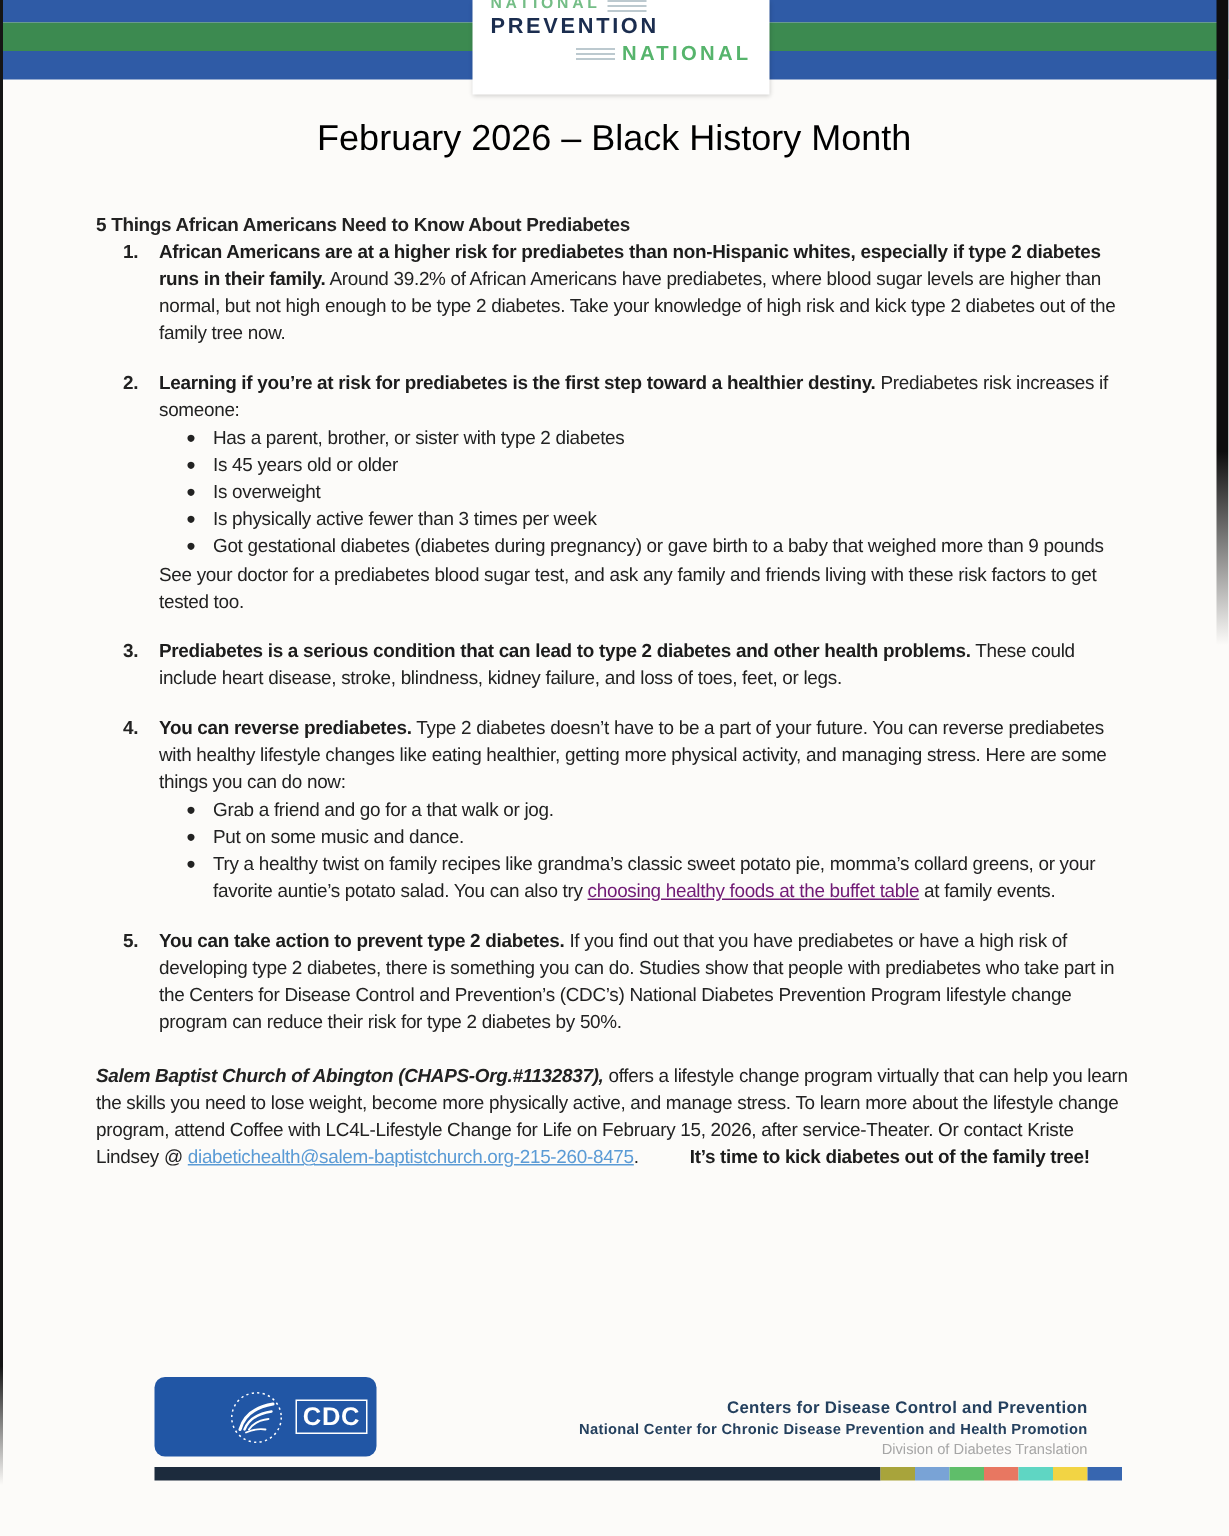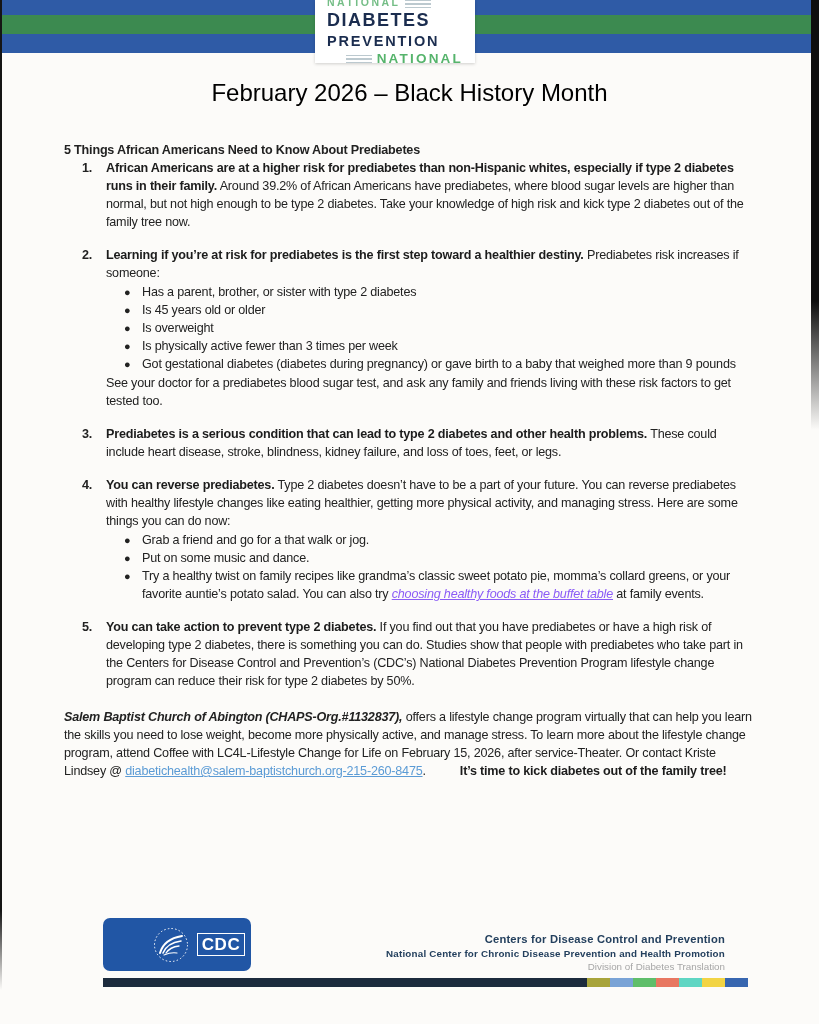--- a/index.html
+++ b/index.html
@@ -15,21 +15,21 @@
   .edge-right{position:absolute;right:0;top:0;width:8px;height:430px;
     background:linear-gradient(to bottom,#0e0e0e 70%,rgba(14,14,14,0));z-index:50;}
 
   
   .header{position:relative;height:53px;}
   .stripe{width:100%;}
   .stripe.s1{height:15px;background:#2f5ba6;}
   .stripe.s2{height:19px;background:#3c8a50;}
   .stripe.s3{height:19px;background:#2f5ba6;}
   .logo-box{
-    position:absolute;left:315px;top:0;width:160px;height:63px;
+    position:absolute;left:315px;top:0;width:198px;height:63px;
     background:#ffffff;box-shadow:0 1px 3px rgba(0,0,0,.18);
     display:flex;flex-direction:column;justify-content:flex-start;
     padding:0 12px;box-sizing:border-box;overflow:hidden;z-index:5;
   }
   .logo-row{display:flex;align-items:center;gap:5px;line-height:1;}
   .logo-national{margin-top:-3px;color:#74bd86;font-weight:bold;font-size:10.5px;letter-spacing:2.5px;}
   .logo-diabetes{color:#1b2d4f;font-weight:bold;font-size:18px;letter-spacing:1.5px;margin-top:2px;}
   .logo-prevention{color:#1b2d4f;font-weight:bold;font-size:14.5px;letter-spacing:1.8px;margin-top:2px;}
   .logo-program{color:#56b46c;font-weight:bold;font-size:13.5px;letter-spacing:2.2px;}
   .logo-lines{display:inline-block;width:26px;height:8px;flex:0 0 auto;
@@ -51,21 +51,21 @@
   .intro-heading{font-weight:bold;margin:0 0 0 0;}
   .intro-para{margin:0 0 16px 0;}
   .olist{margin:0;}
   .oitem{display:flex;padding-left:18px;margin-bottom:15px;}
   .oitem .num{flex:0 0 24px;font-weight:bold;}
   .oitem .li-body{flex:1;}
   .bullets{margin:1px 0 0 0;padding:0;list-style:none;}
   .bullets li{display:flex;padding-left:18px;}
   .bullets .dot{flex:0 0 18px;font-size:11px;}
   .after-text{margin-top:1px;}
-  a.plink{color:#8b5cf6;text-decoration:underline;cursor:pointer;font-style:italic;}
+  a.plink{color:#701a75;text-decoration:underline;cursor:pointer;}
   a.blink{color:#5b9bd5;text-decoration:underline;cursor:pointer;}
   .closing{margin-top:18px;}
   .closing .bi{font-weight:bold;font-style:italic;}
   .gap-spacer{display:inline-block;width:34px;}
 
   
   .cdc-logo{
     position:absolute;left:103px;top:918px;width:106px;height:53px;
     background:#2156a5;border-radius:7px;display:flex;align-items:center;
     justify-content:center;gap:6px;z-index:10;padding-left:42px;
@@ -95,21 +95,20 @@
 
 <div class="header">
   <div class="stripe s1"></div>
   <div class="stripe s2"></div>
   <div class="stripe s3"></div>
   <div class="logo-box">
     <div class="logo-row">
       <span class="logo-national">NATIONAL</span>
       <span class="logo-lines"></span>
     </div>
-    <div class="logo-diabetes">DIABETES</div>
     <div class="logo-prevention">PREVENTION</div>
     <div class="logo-row r-program">
       <span class="logo-lines"></span>
       <span class="logo-program">NATIONAL</span>
     </div>
   </div>
 </div>
 
 <div class="page-title">February 2026 – Black History Month</div>
 

